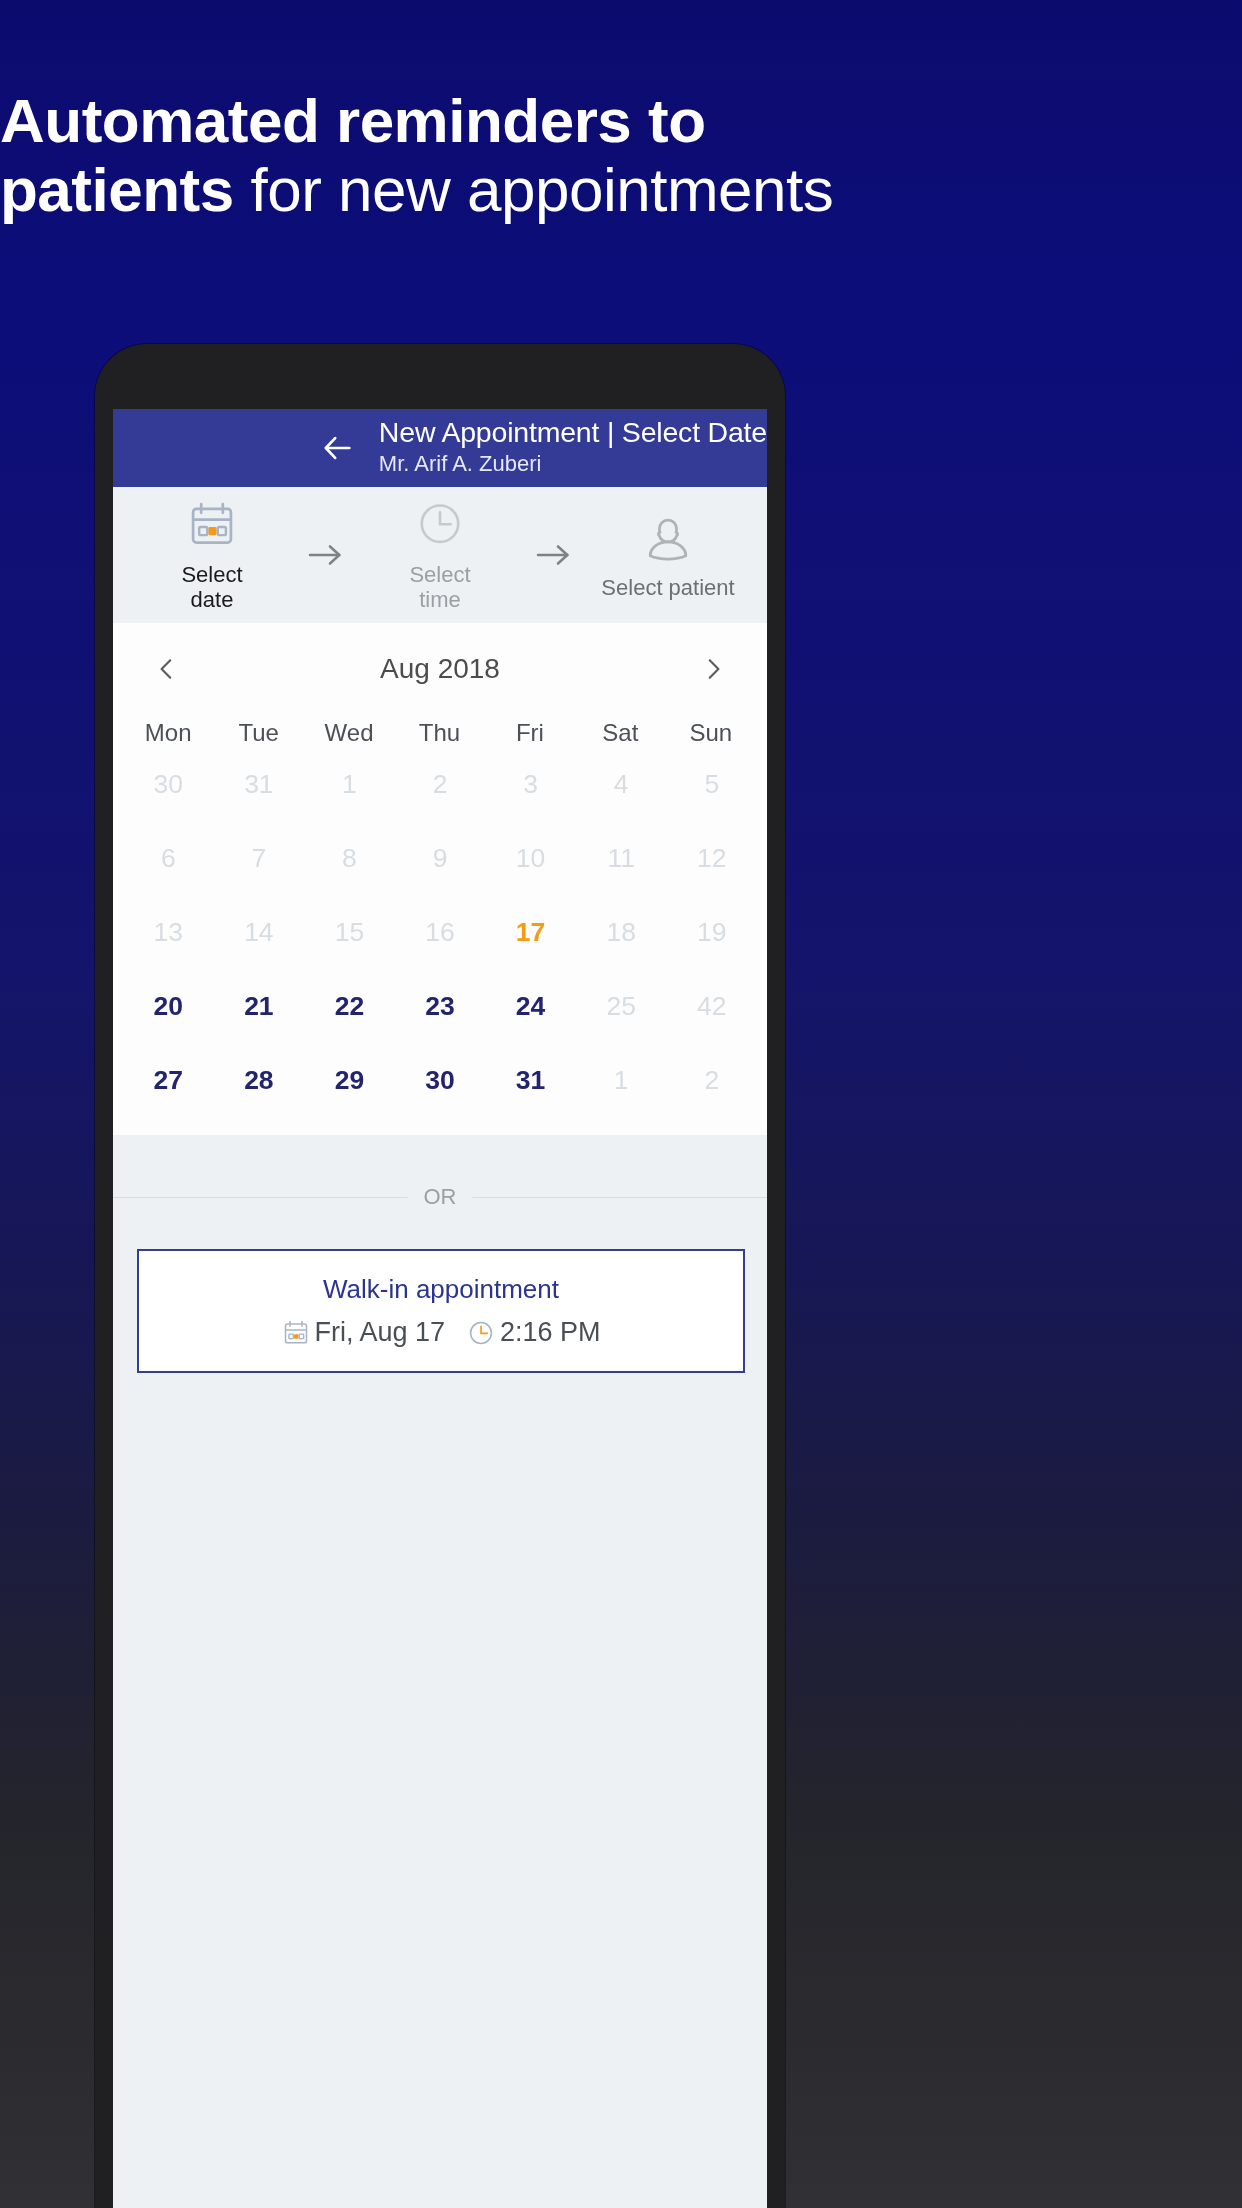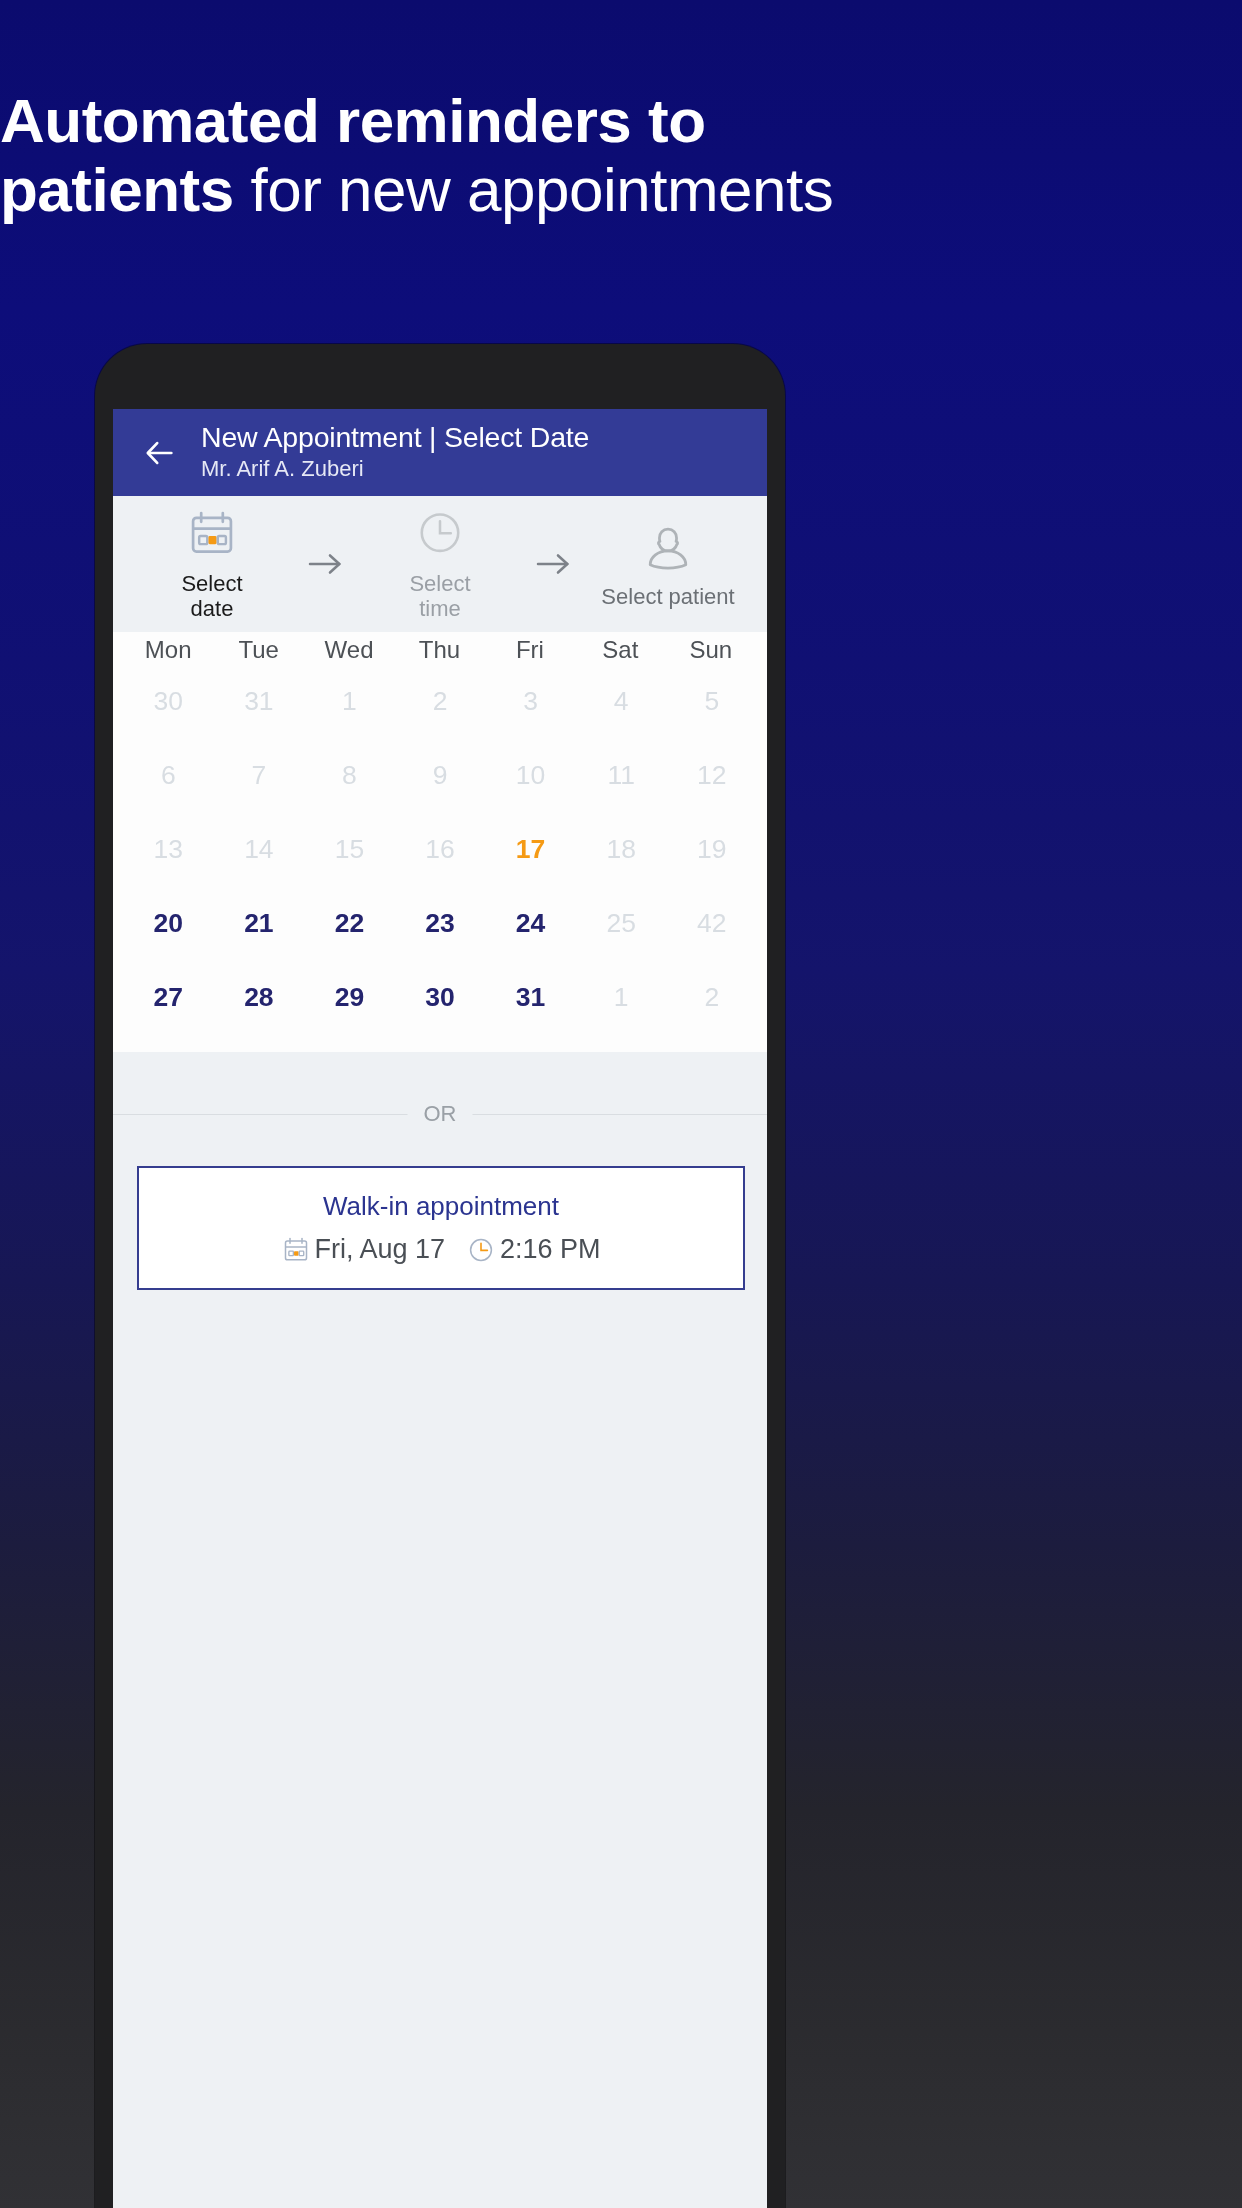--- a/index.html
+++ b/index.html
@@ -51,25 +51,26 @@
   #screen {
     position:absolute;
     left:18px; top:65px;
     width:654px; height:1805px;
     background:#eef1f4;
     overflow:hidden;
   }
 
   
   #appbar {
-    height:87px;
+    height:78px;
     background:#333b96;
     display:flex; align-items:center;
     padding:0 0 0 24px;
     position:relative;
+    justify-content:flex-end;
   }
   #back-arrow {
     width:46px; height:46px;
     flex:0 0 46px;
     display:flex; align-items:center; justify-content:center;
     color:#fff;
   }
   #appbar .titles { margin-left:18px; }
   #appbar .t1 {
     color:#ffffff; font-size:28.5px; font-weight:normal;
@@ -231,20 +232,33 @@
             <path d="M8.5 35.5c0-6.0 6.0-10.5 13.5-10.5s13.5 4.5 13.5 10.5c-3.6 1.7-8.2 2.5-13.5 2.5s-9.9-.8-13.5-2.5z"></path>
           </svg>
         </div>
         <div class="lbl">Select patient</div>
       </div>
 
     </div>
 
     <div id="calendar">
 
+      <div id="month-nav">
+        <div class="chev">
+          <svg width="26" height="26" viewBox="0 0 24 24" fill="none" stroke="#5c5c5c" stroke-width="2" stroke-linecap="round" stroke-linejoin="round">
+            <polyline points="15,4 7,12 15,20"></polyline>
+          </svg>
+        </div>
+        <div id="month-label">Aug 2018</div>
+        <div class="chev">
+          <svg width="26" height="26" viewBox="0 0 24 24" fill="none" stroke="#5c5c5c" stroke-width="2" stroke-linecap="round" stroke-linejoin="round">
+            <polyline points="9,4 17,12 9,20"></polyline>
+          </svg>
+        </div>
+      </div>
 
       <div id="weekday-row">
         <div class="wd">Mon</div>
         <div class="wd">Tue</div>
         <div class="wd">Wed</div>
         <div class="wd">Thu</div>
         <div class="wd">Fri</div>
         <div class="wd">Sat</div>
         <div class="wd">Sun</div>
       </div>

